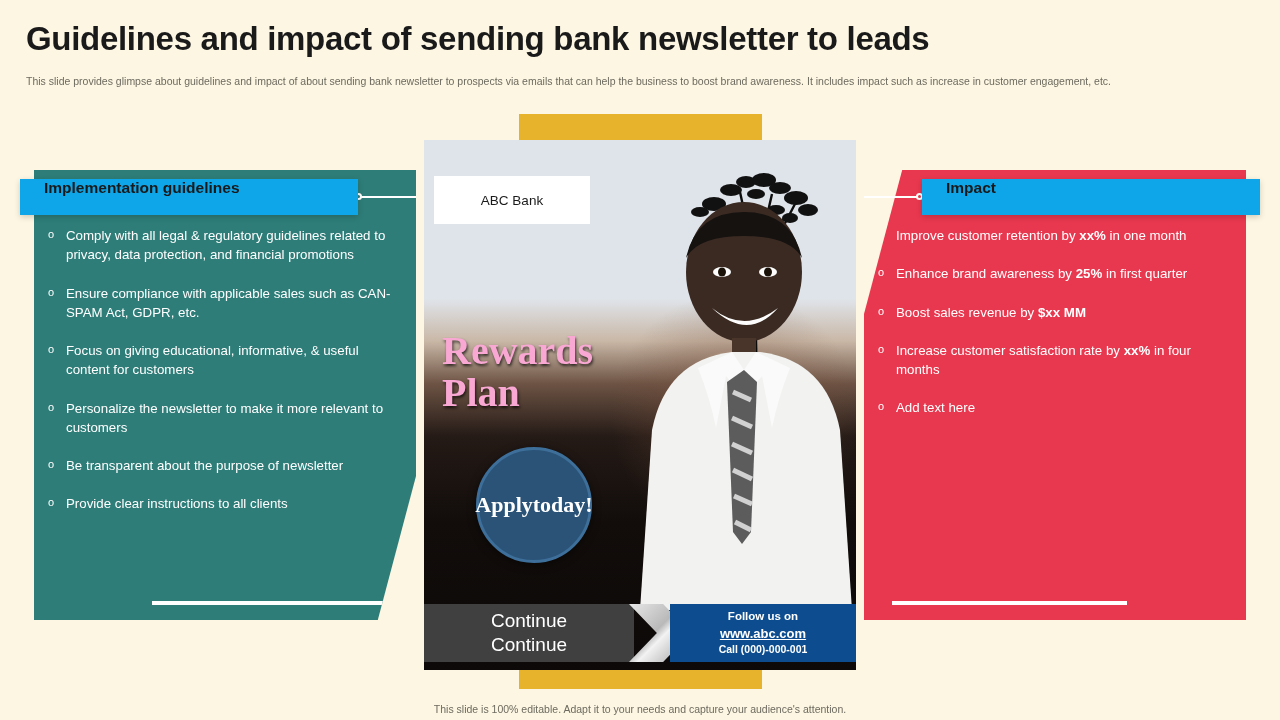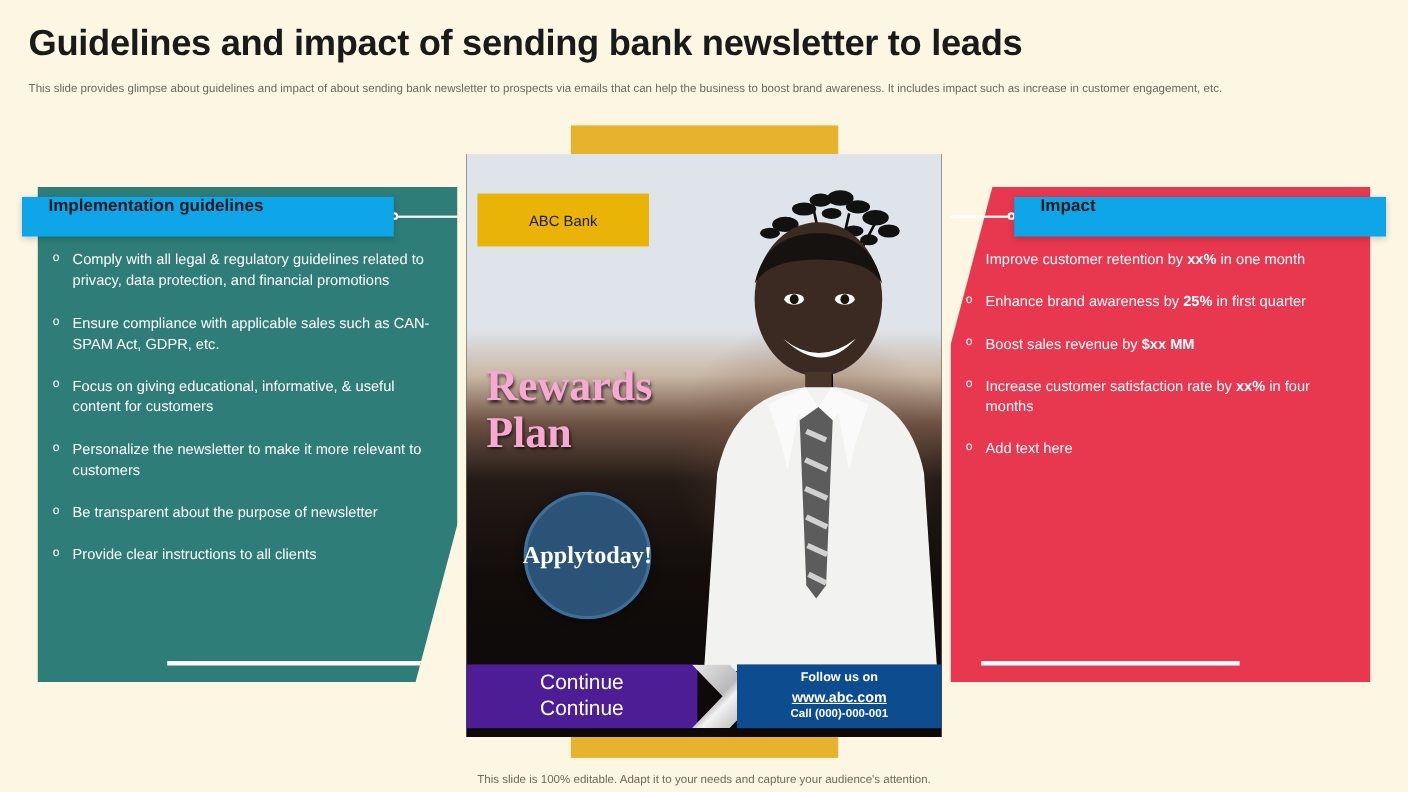--- a/index.html
+++ b/index.html
@@ -99,42 +99,42 @@
         #120d0b 72%,
         #0c0908 100%);
   }
   
   .tree{ position:absolute; left:252px; top:14px; width:160px; height:230px; }
   
   .person{ position:absolute; right:-6px; bottom:60px; width:250px; height:430px; }
 
   .abc-badge{
     position:absolute; left:10px; top:36px; width:156px; height:48px;
-    background:#eab308; display:flex; align-items:center; justify-content:center;
+    background:#ffffff; display:flex; align-items:center; justify-content:center;
     color:#1b1b1b; font-size:13.5px;
   }
   .rewards{
     position:absolute; left:18px; top:190px; width:210px;
     font-family:"Liberation Serif", serif; font-weight:700;
     font-size:40px; line-height:1.05; color:#f9a8d4;
     text-shadow:1px 2px 3px rgba(0,0,0,0.7);
   }
   .apply-circle{
     position:absolute; left:52px; top:307px; width:116px; height:116px;
     border-radius:50%; background:#2a5377; border:3px solid #3d6f9a;
     display:flex; align-items:center; justify-content:center;
     color:#ffffff; font-family:"Liberation Serif", serif; font-weight:700;
     font-size:22px; line-height:1.25; text-align:center;
     box-shadow:0 2px 8px rgba(0,0,0,0.5);
   }
 
   .img-footer{ position:absolute; left:0; bottom:8px; width:100%; height:58px; }
   .btn-continue{
     position:absolute; left:0; top:0; width:210px; height:58px;
-    background:#4c1d95; color:#ffffff; display:flex; flex-direction:column;
+    background:#404040; color:#ffffff; display:flex; flex-direction:column;
     align-items:center; justify-content:center; font-size:19px; line-height:1.25;
   }
   .footer-arrow{
     position:absolute; left:205px; top:0; width:62px; height:58px;
     background:linear-gradient(135deg,#e8e8e8 0%, #b9b9b9 45%, #f2f2f2 55%, #9a9a9a 100%);
     clip-path:polygon(0 0, 55% 0, 100% 50%, 55% 100%, 0 100%, 45% 50%);
   }
   .follow-box{
     position:absolute; right:0; top:0; width:186px; height:58px;
     background:#0d4d8f; color:#ffffff; text-align:center;

